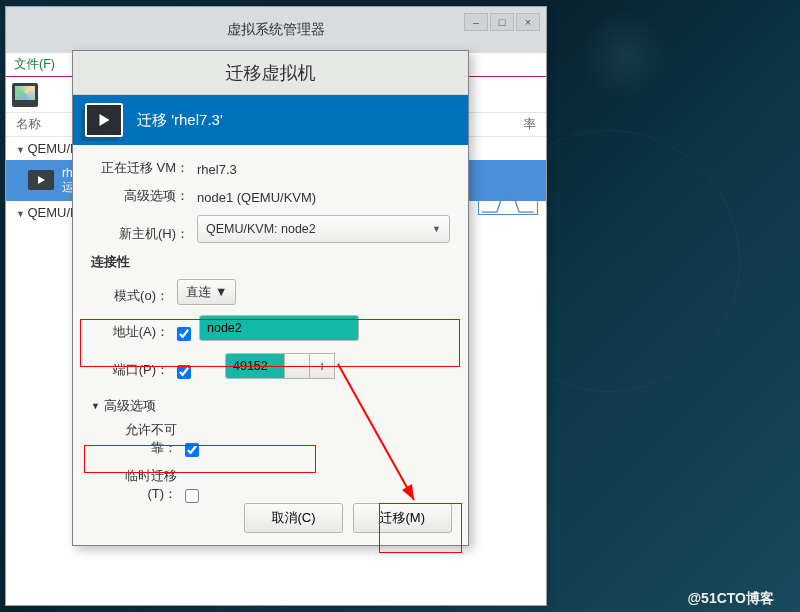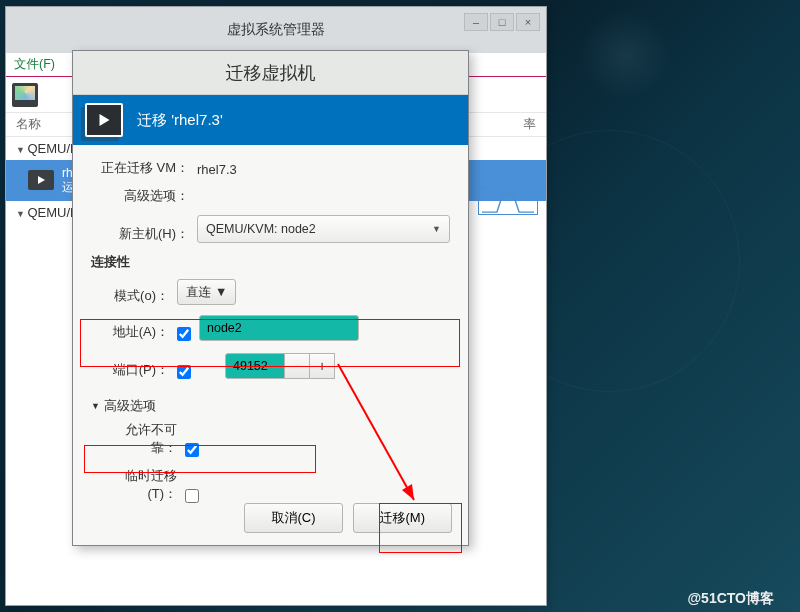--- a/index.html
+++ b/index.html
@@ -114,20 +114,21 @@
     <div class="hdr-ico"></div>
     <div class="hdr-txt">迁移 'rhel7.3'</div>
   </div>
   <div class="dlg-body">
     <div class="row">
       <span class="lbl">正在迁移 VM：</span>
       <span class="val">rhel7.3</span>
     </div>
     <div class="row">
       <span class="lbl">高级选项：</span>
+      <span class="val">node1 (QEMU/KVM)</span>
     </div>
     <div class="row">
       <span class="lbl">新主机(H)：</span>
       <div class="combo">
         <span>QEMU/KVM: node2</span>
         <span class="car">▼</span>
       </div>
     </div>
 
     <div class="sect">连接性</div>

